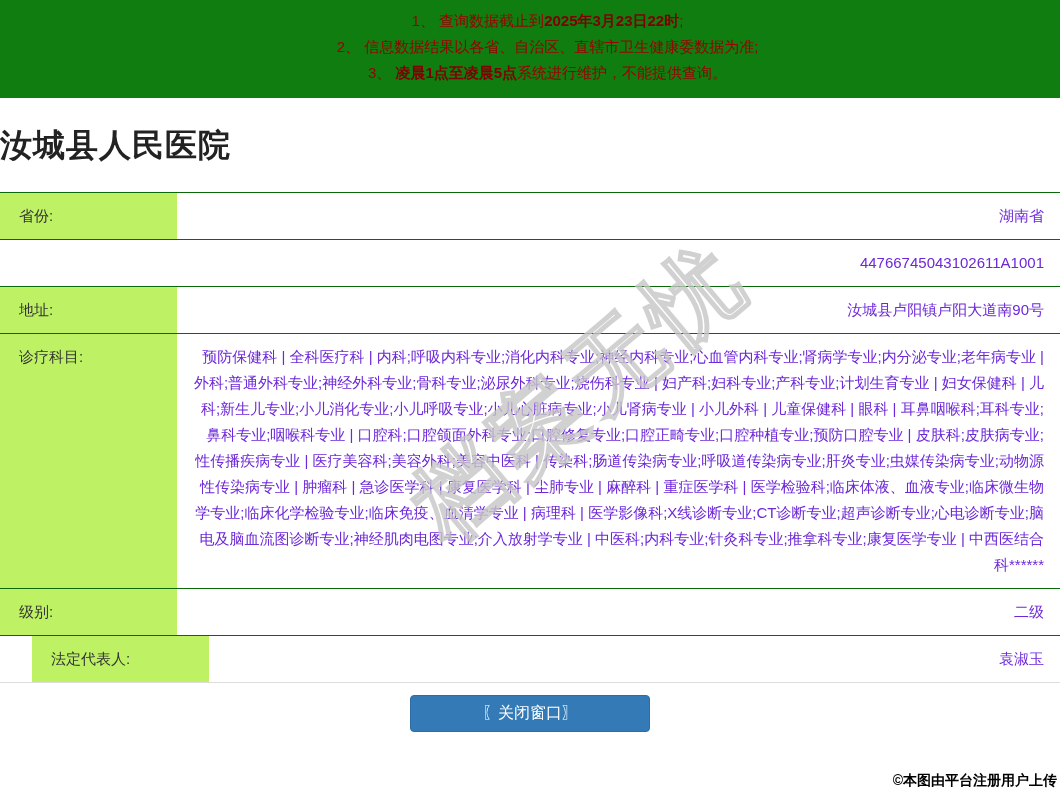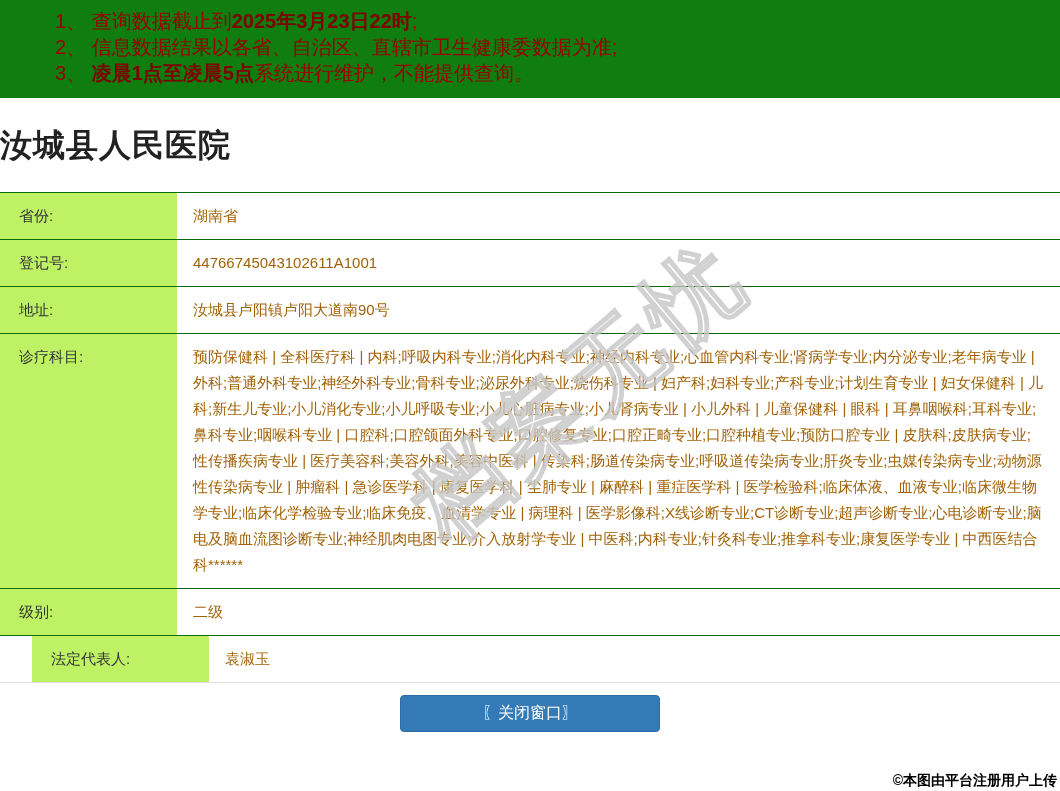--- a/index.html
+++ b/index.html
@@ -9,23 +9,24 @@
     font-family:"Liberation Sans","DejaVu Sans",sans-serif;
     color:#333;
   }
   
   .notice{
     background:#0f7d0f;
     padding:8px 20px 12px 55px;
   }
   .notice-line{
     color:#9a0000;
-    font-size:20px;
+    font-size:15px;
     line-height:26px;
     white-space:nowrap;
+    text-align:center;
   }
   .notice-line .nb{font-weight:bold;color:#800000;}
   
   .page-title{
     text-align:left;
     font-size:32px;
     font-weight:bold;
     color:#222;
     margin:26px 0 24px 0;
     letter-spacing:1px;
@@ -46,31 +47,32 @@
     width:177px;
     flex:0 0 177px;
     background:#bef264;
     padding:10px 10px 10px 19px;
     box-sizing:border-box;
     color:#333;
   }
   .info-value{
     flex:1;
     padding:10px 16px 10px 16px;
-    color:#a16207;
+    color:#6d28d9;
     word-break:break-all;
+    text-align:right;
   }
   
   .btn-wrap{
     text-align:center;
     margin-top:12px;
   }
   .close-btn{
     display:inline-block;
-    width:260px;
+    width:240px;
     padding:7px 0;
     background:#337ab7;
     border:1px solid #2e6da4;
     border-radius:4px;
     color:#ffffff;
     font-size:16px;
     text-align:center;
     cursor:pointer;
     font-family:"Liberation Sans","DejaVu Sans",sans-serif;
   }
@@ -114,21 +116,20 @@
 </div>
 
 <div class="page-title">汝城县人民医院</div>
 
 <div class="info-table">
   <div class="info-row">
     <div class="info-label">省份:</div>
     <div class="info-value">湖南省</div>
   </div>
   <div class="info-row">
-    <div class="info-label">登记号:</div>
     <div class="info-value">44766745043102611A1001</div>
   </div>
   <div class="info-row">
     <div class="info-label">地址:</div>
     <div class="info-value">汝城县卢阳镇卢阳大道南90号</div>
   </div>
   <div class="info-row">
     <div class="info-label">诊疗科目:</div>
     <div class="info-value">预防保健科 | 全科医疗科 | 内科;呼吸内科专业;消化内科专业;神经内科专业;心血管内科专业;肾病学专业;内分泌专业;老年病专业 | 外科;普通外科专业;神经外科专业;骨科专业;泌尿外科专业;烧伤科专业 | 妇产科;妇科专业;产科专业;计划生育专业 | 妇女保健科 | 儿科;新生儿专业;小儿消化专业;小儿呼吸专业;小儿心脏病专业;小儿肾病专业 | 小儿外科 | 儿童保健科 | 眼科 | 耳鼻咽喉科;耳科专业;鼻科专业;咽喉科专业 | 口腔科;口腔颌面外科专业;口腔修复专业;口腔正畸专业;口腔种植专业;预防口腔专业 | 皮肤科;皮肤病专业;性传播疾病专业 | 医疗美容科;美容外科;美容中医科 | 传染科;肠道传染病专业;呼吸道传染病专业;肝炎专业;虫媒传染病专业;动物源性传染病专业 | 肿瘤科 | 急诊医学科 | 康复医学科 | 尘肺专业 | 麻醉科 | 重症医学科 | 医学检验科;临床体液、血液专业;临床微生物学专业;临床化学检验专业;临床免疫、血清学专业 | 病理科 | 医学影像科;X线诊断专业;CT诊断专业;超声诊断专业;心电诊断专业;脑电及脑血流图诊断专业;神经肌肉电图专业;介入放射学专业 | 中医科;内科专业;针灸科专业;推拿科专业;康复医学专业 | 中西医结合科******</div>
   </div>

